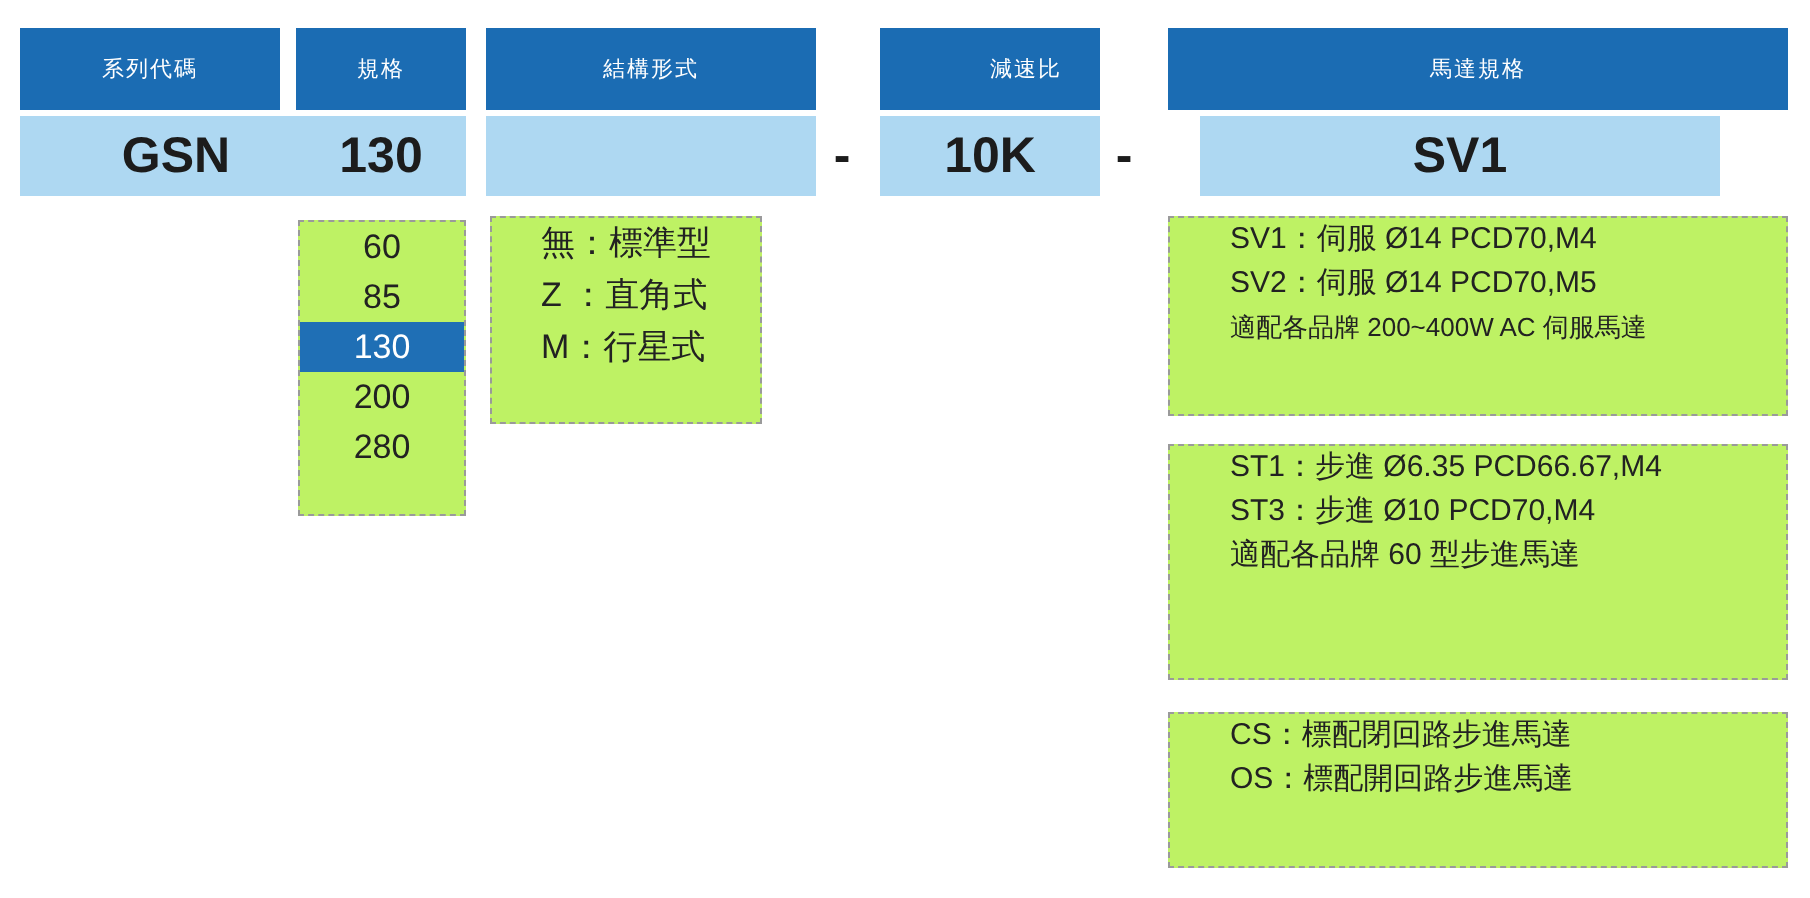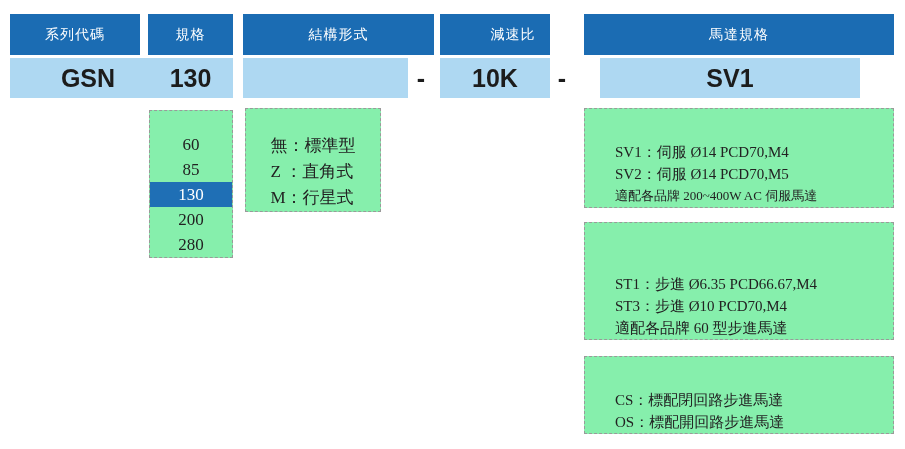--- a/index.html
+++ b/index.html
@@ -10,21 +10,21 @@
     position:relative;
     overflow:hidden;
     -webkit-font-smoothing:antialiased;
   }
   .abs{position:absolute;box-sizing:border-box;}
 
   
   .hdr{
     background:#1B6CB3;
     color:#ffffff;
-    font-size:14px;
+    font-size:11px;
     letter-spacing:1px;
     display:flex;align-items:center;justify-content:center;
     height:41px;
   }
   
   .val{
     background:#AED8F2;
     color:#1c1c1c;
     font-size:25px;
     font-weight:bold;
@@ -38,26 +38,25 @@
     color:#1c1c1c;
     font-size:25px;
     font-weight:bold;
     display:flex;align-items:center;justify-content:center;
     height:40px;width:18px;
   }
 
   
   .optbox{
     border:1px dashed #9a9a9a;
-    background:#86efac;
+    background:#bef264;
     display:flex;
     flex-direction:column;
     align-items:center;
-    justify-content:flex-end;
-    font-family:Liberation Serif, serif;
+    justify-content:flex-start;
   }
   .optbox.left{align-items:flex-start;}
 
   .opt-row{
     font-size:17px;
     color:#222222;
     line-height:25px;
     white-space:nowrap;
   }
   .opt-row.sel{
@@ -85,21 +84,21 @@
 </style>
 </head>
 <body>
 
 <div class="abs hdr" style="left:10px;top:14px;width:130px;">
   <span>系列代碼</span>
 </div>
 <div class="abs hdr" style="left:148px;top:14px;width:85px;">
   <span>規格</span>
 </div>
-<div class="abs hdr" style="left:243px;top:14px;width:191px;font-family:Liberation Serif, serif;">
+<div class="abs hdr" style="left:243px;top:14px;width:165px;font-family:Liberation Serif, serif;">
   <span>結構形式</span>
 </div>
 <div class="abs hdr" style="left:440px;top:14px;width:110px;padding-left:36px;">
   <span>減速比</span>
 </div>
 <div class="abs hdr" style="left:584px;top:14px;width:310px;">
   <span>馬達規格</span>
 </div>
 
 <div class="abs val" style="left:10px;top:58px;width:156px;">

